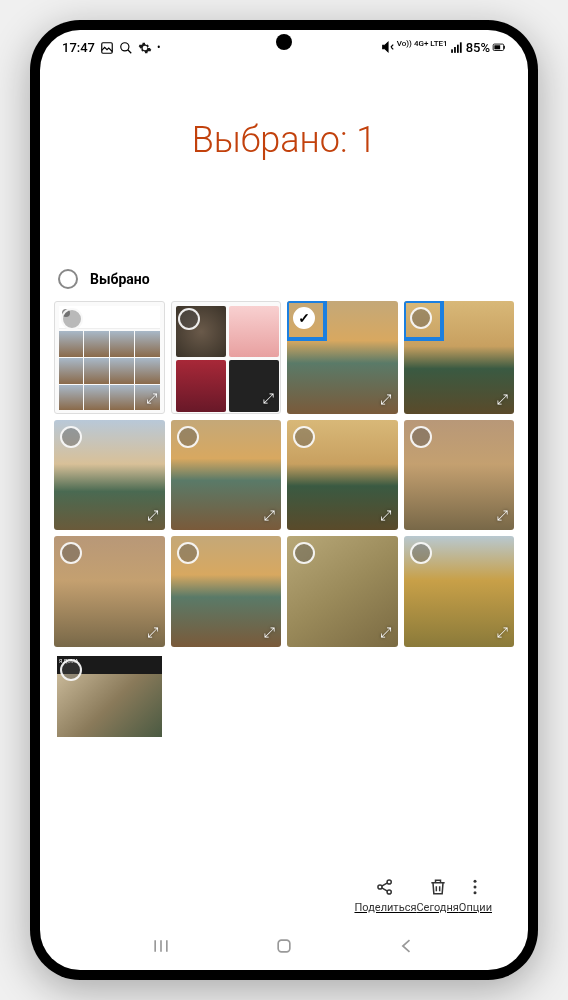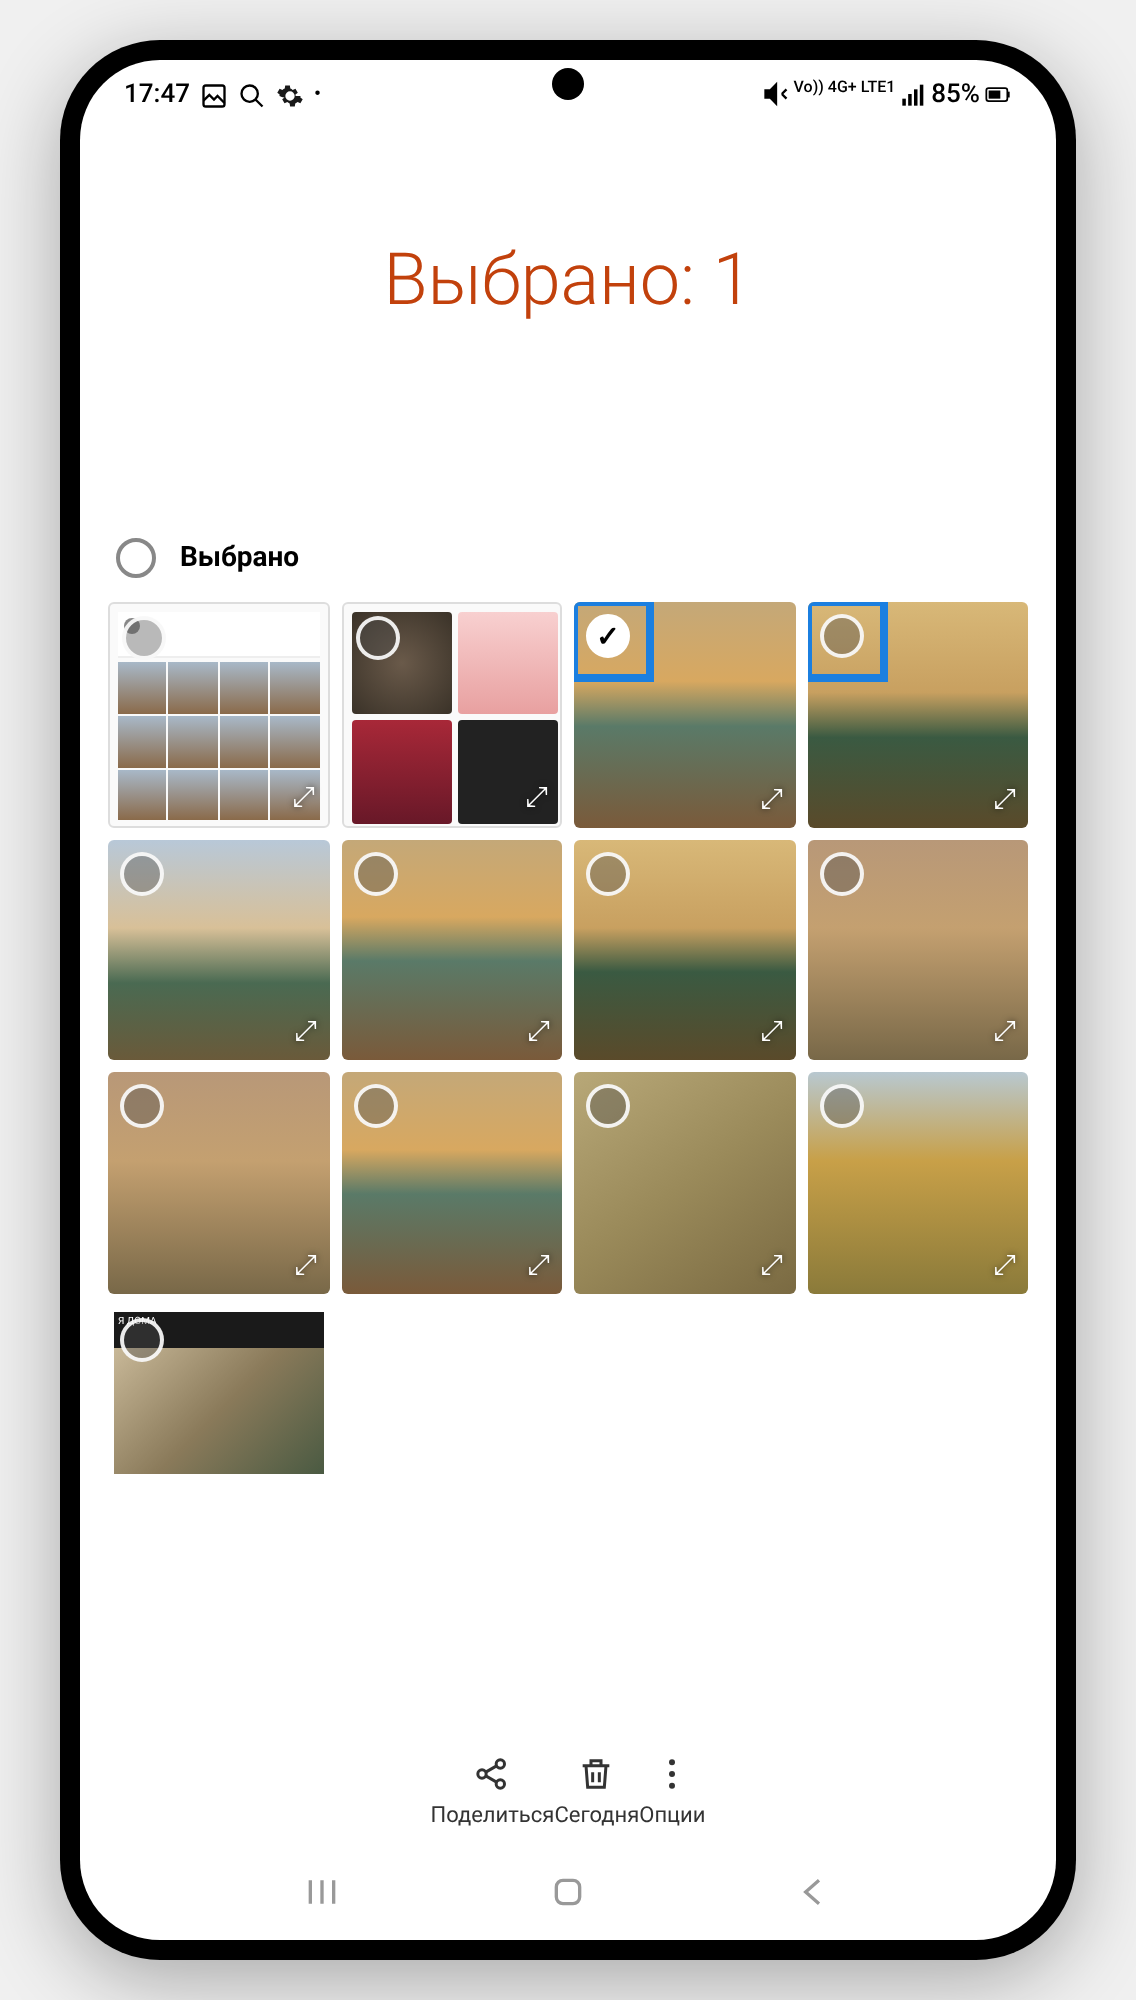--- a/index.html
+++ b/index.html
@@ -126,22 +126,23 @@
   .highlight-box {
     position: absolute;
     border: 4px solid #1b7fe0;
     pointer-events: none;
     z-index: 50;
   }
   .hl1 { top: -2px; left: -2px; width: 42px; height: 42px; }
   .bottom-actions {
     margin-top: auto;
     display: flex;
-    justify-content: center;
+    justify-content: flex-end;
     padding: 12px 36px 8px;
+    text-decoration: underline;
   }
   .action-btn {
     display: flex;
     flex-direction: column;
     align-items: center;
     gap: 4px;
     font-size: 11px;
     color: #333;
   }
   .action-icon { width: 20px; height: 20px; }

